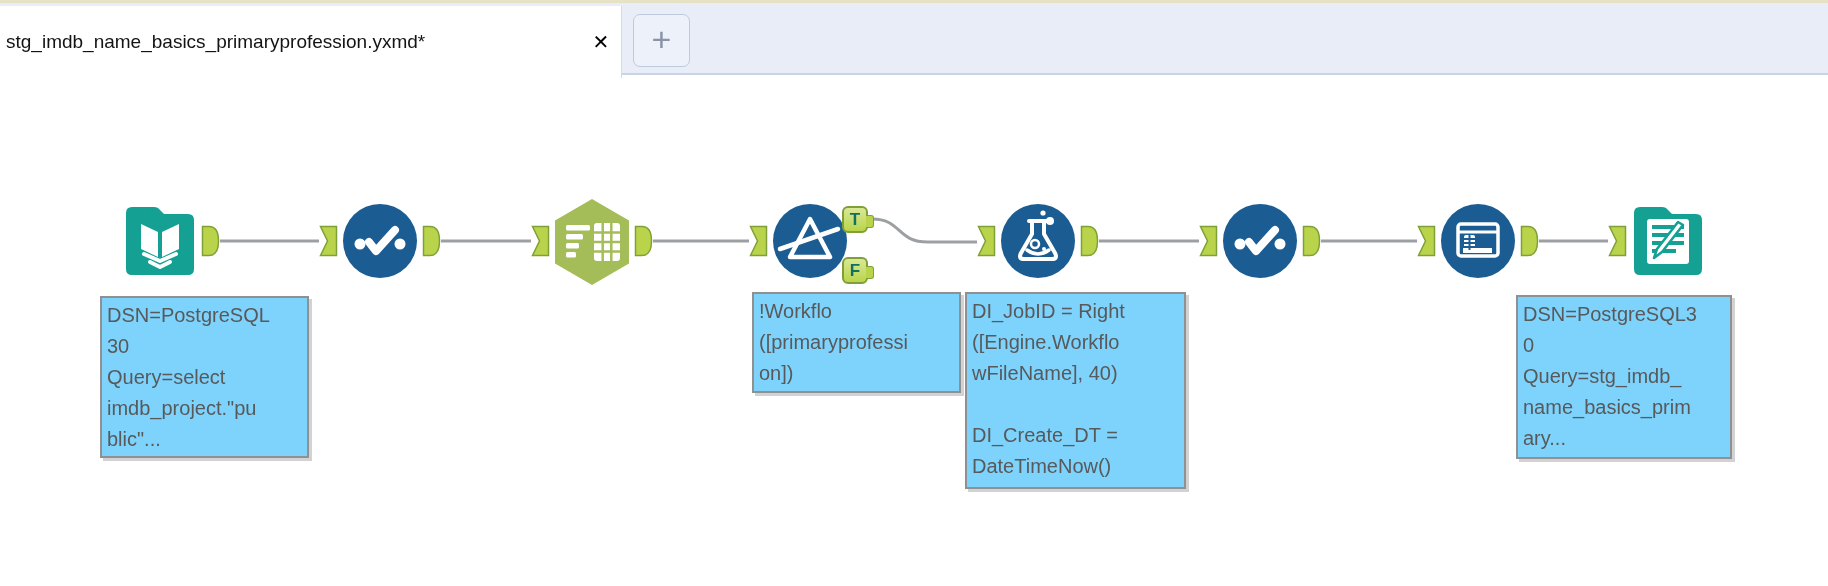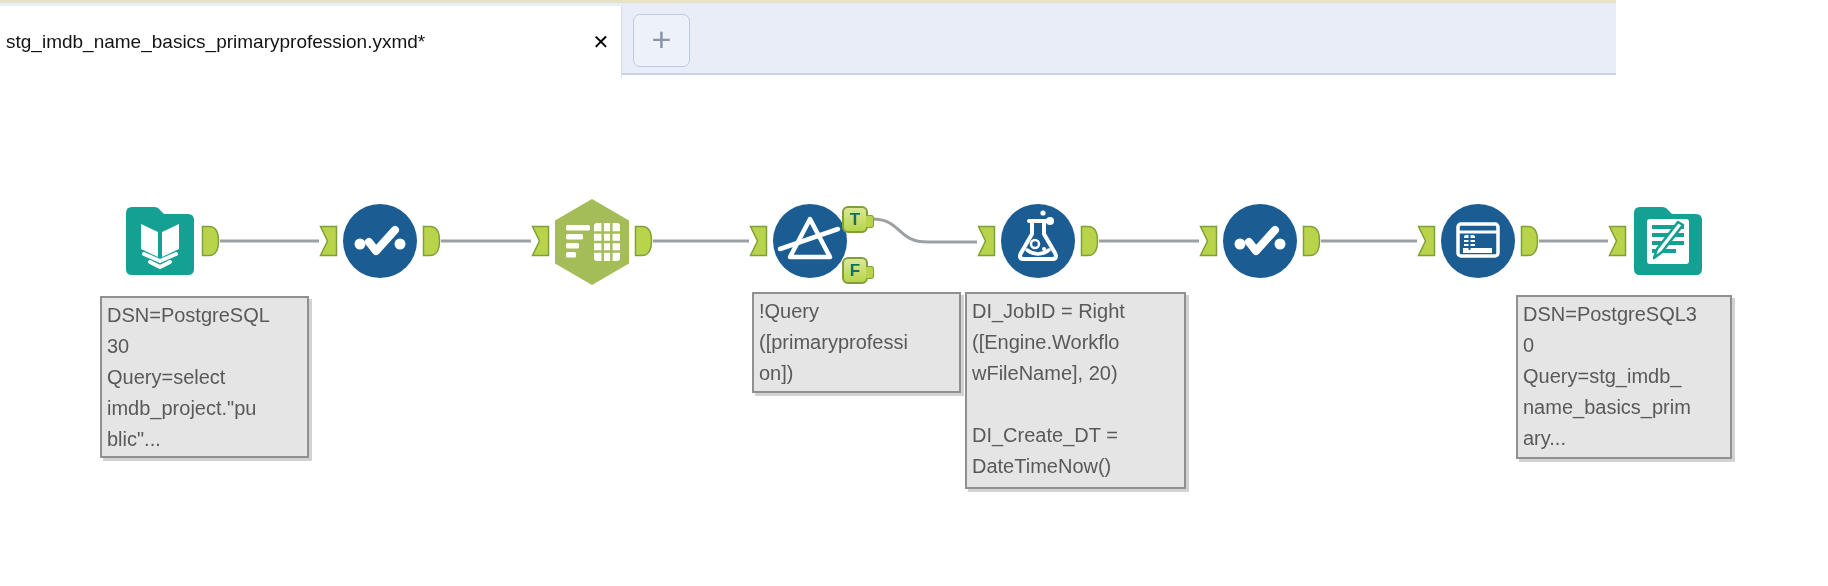--- a/index.html
+++ b/index.html
@@ -1,20 +1,20 @@
 <!DOCTYPE html>
 <html><head>
 <meta charset="utf-8">
 <style>
   html,body{margin:0;padding:0;background:#fff;}
   #stage{position:relative;width:1828px;height:586px;background:#ffffff;overflow:hidden;
          font-family:"Liberation Sans",sans-serif;}
 
   
-  .tabbar{position:absolute;left:0;top:0;width:1616px;height:75px;background:#e9edf8;
+  .tabbar{position:absolute;left:0;top:0;width:1828px;height:75px;background:#e9edf8;
           border-top:3px solid #e5e2c6;border-bottom:2px solid #c9d3e3;box-sizing:border-box;}
   .tab-active{position:absolute;left:0;top:3px;width:622px;height:72px;background:#ffffff;
               border-right:1px solid #d3dae8;box-sizing:border-box;cursor:default;}
   .tab-title{position:absolute;left:6px;top:0;height:72px;line-height:72px;font-size:19px;
              color:#141414;white-space:nowrap;}
   .tab-close{position:absolute;left:586px;top:0;height:72px;width:30px;text-align:center;
              line-height:72px;font-size:20px;color:#000;cursor:pointer;}
   .tab-plus{position:absolute;left:633px;top:11px;width:57px;height:53px;background:#edf1fa;
             border:1px solid #bfcade;border-radius:7px;box-sizing:border-box;text-align:center;
             line-height:49px;font-size:34px;color:#8a94a6;cursor:pointer;}
@@ -29,21 +29,21 @@
   .anchor-tf{position:absolute;width:26px;height:27px;box-sizing:border-box;
              background:linear-gradient(#d9e896,#b9d44b);border:2px solid #7fa037;border-radius:6px;
              color:#11715f;font-weight:bold;font-size:17px;display:flex;align-items:center;
              justify-content:center;cursor:crosshair;}
   .anchor-tf::after{content:"";position:absolute;right:-8px;top:7px;width:7px;height:11px;
              background:#b9d44b;border:1px solid #7fa037;border-left:none;border-radius:0 3px 3px 0;}
 
   #wires{position:absolute;left:0;top:0;pointer-events:none;}
   #wires path{pointer-events:stroke;}
 
-  .note{position:absolute;background:#e5e5e5;border:2px solid #8f9092;
+  .note{position:absolute;background:#7dd3fc;border:2px solid #8f9092;
         box-shadow:3px 3px 0 rgba(155,155,155,0.45);box-sizing:border-box;
         padding:2px 5px;font-size:20px;line-height:31px;color:#58595b;
         white-space:pre-line;overflow:hidden;cursor:pointer;}
 </style>
 </head>
 <body>
 
 <div id="stage">
 
   <div class="tabbar">
@@ -233,27 +233,27 @@
       <path d="M51,20 L30,47 L22,53 L25,44 L46,17 Z" fill="#fff" stroke="#14a193" stroke-width="2.5" stroke-linejoin="round"></path>
     </svg>
   </div>
 
   <div class="note" style="left:100px;top:296px;width:209px;height:162px">DSN=PostgreSQL
 30
 Query=select
 imdb_project."pu
 blic"...</div>
 
-  <div class="note" style="left:752px;top:292px;width:209px;height:101px">!Query
+  <div class="note" style="left:752px;top:292px;width:209px;height:101px">!Workflo
 ([primaryprofessi
 on])</div>
 
   <div class="note" style="left:965px;top:292px;width:221px;height:197px">DI_JobID = Right
 ([Engine.Workflo
-wFileName], 20)
+wFileName], 40)
 
 DI_Create_DT =
 DateTimeNow()</div>
 
   <div class="note" style="left:1516px;top:295px;width:216px;height:164px">DSN=PostgreSQL3
 0
 Query=stg_imdb_
 name_basics_prim
 ary...</div>
 

